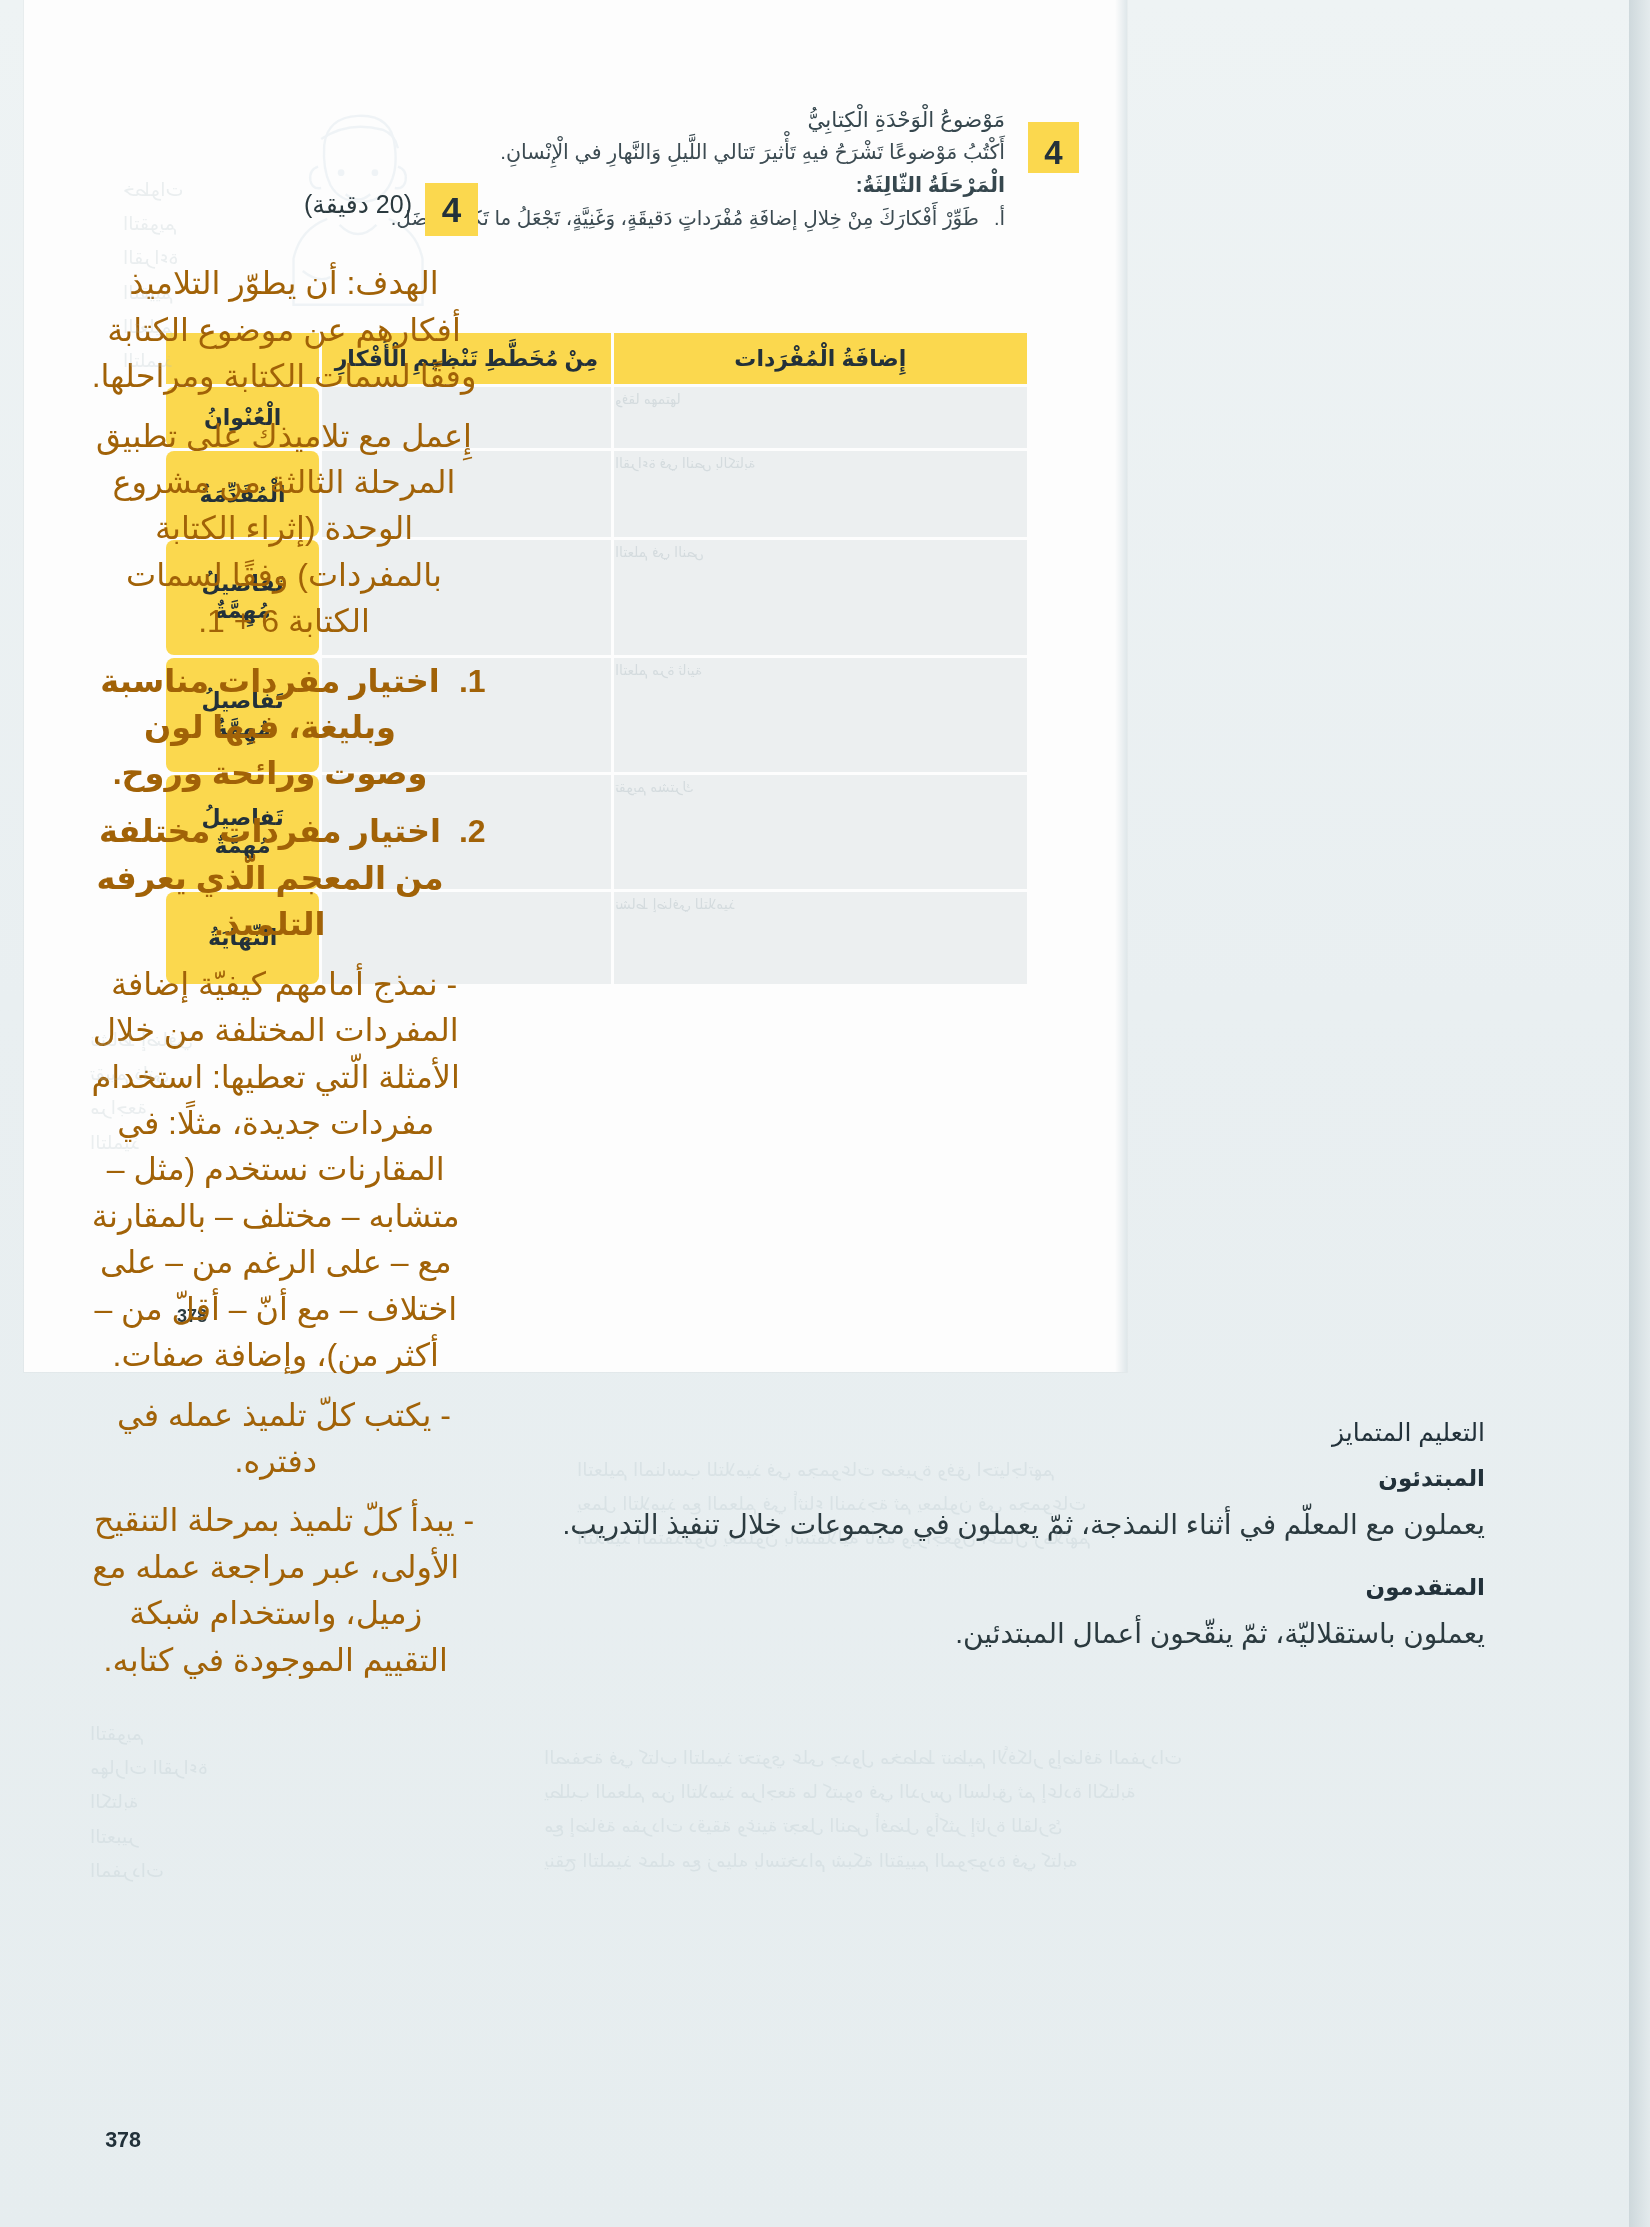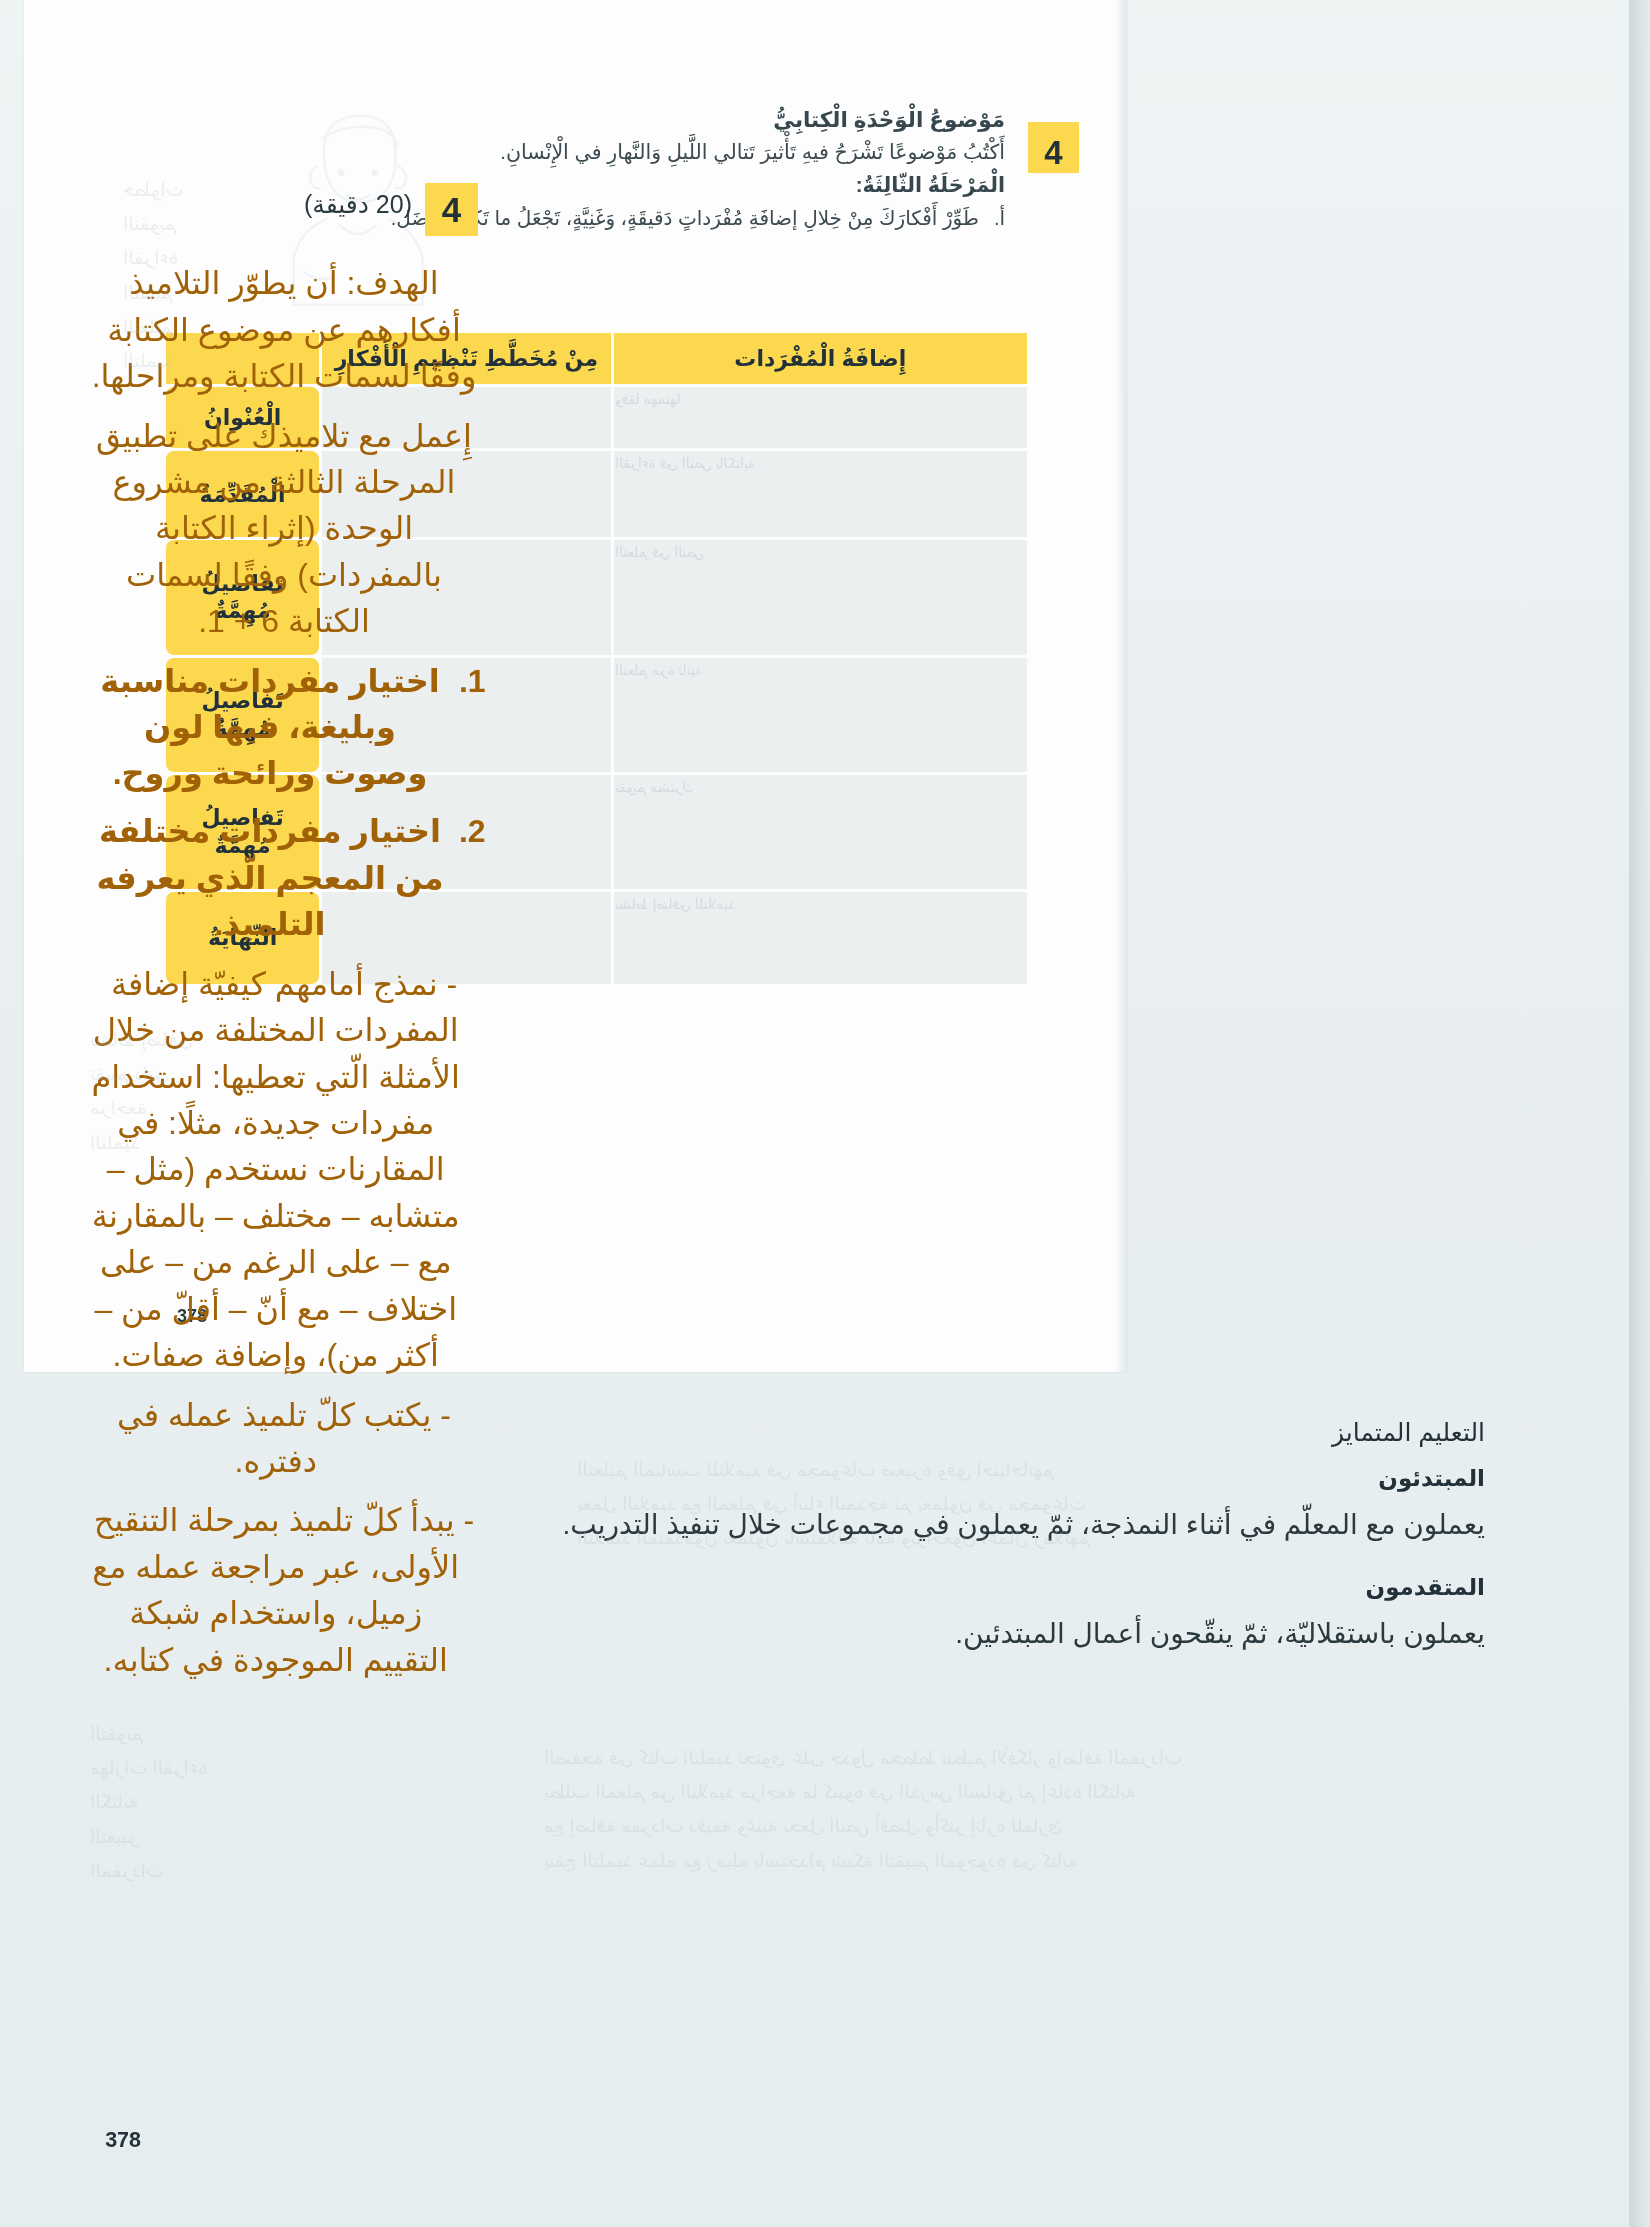--- a/index.html
+++ b/index.html
@@ -99,21 +99,21 @@
     height: 51px;
     font-size: 33px;
     padding-top: 14px;
     box-sizing: border-box;
   }
   .inset-title {
     position: absolute;
     right: 74px;
     top: -15px;
     font-size: 21.5px;
-    font-weight: bold;
+    font-weight: normal;
     color: #36474e;
     white-space: nowrap;
   }
   .inset-sub {
     position: absolute;
     right: 74px;
     top: 18px;
     font-size: 20.6px;
     color: #3c4b52;
     white-space: nowrap;

